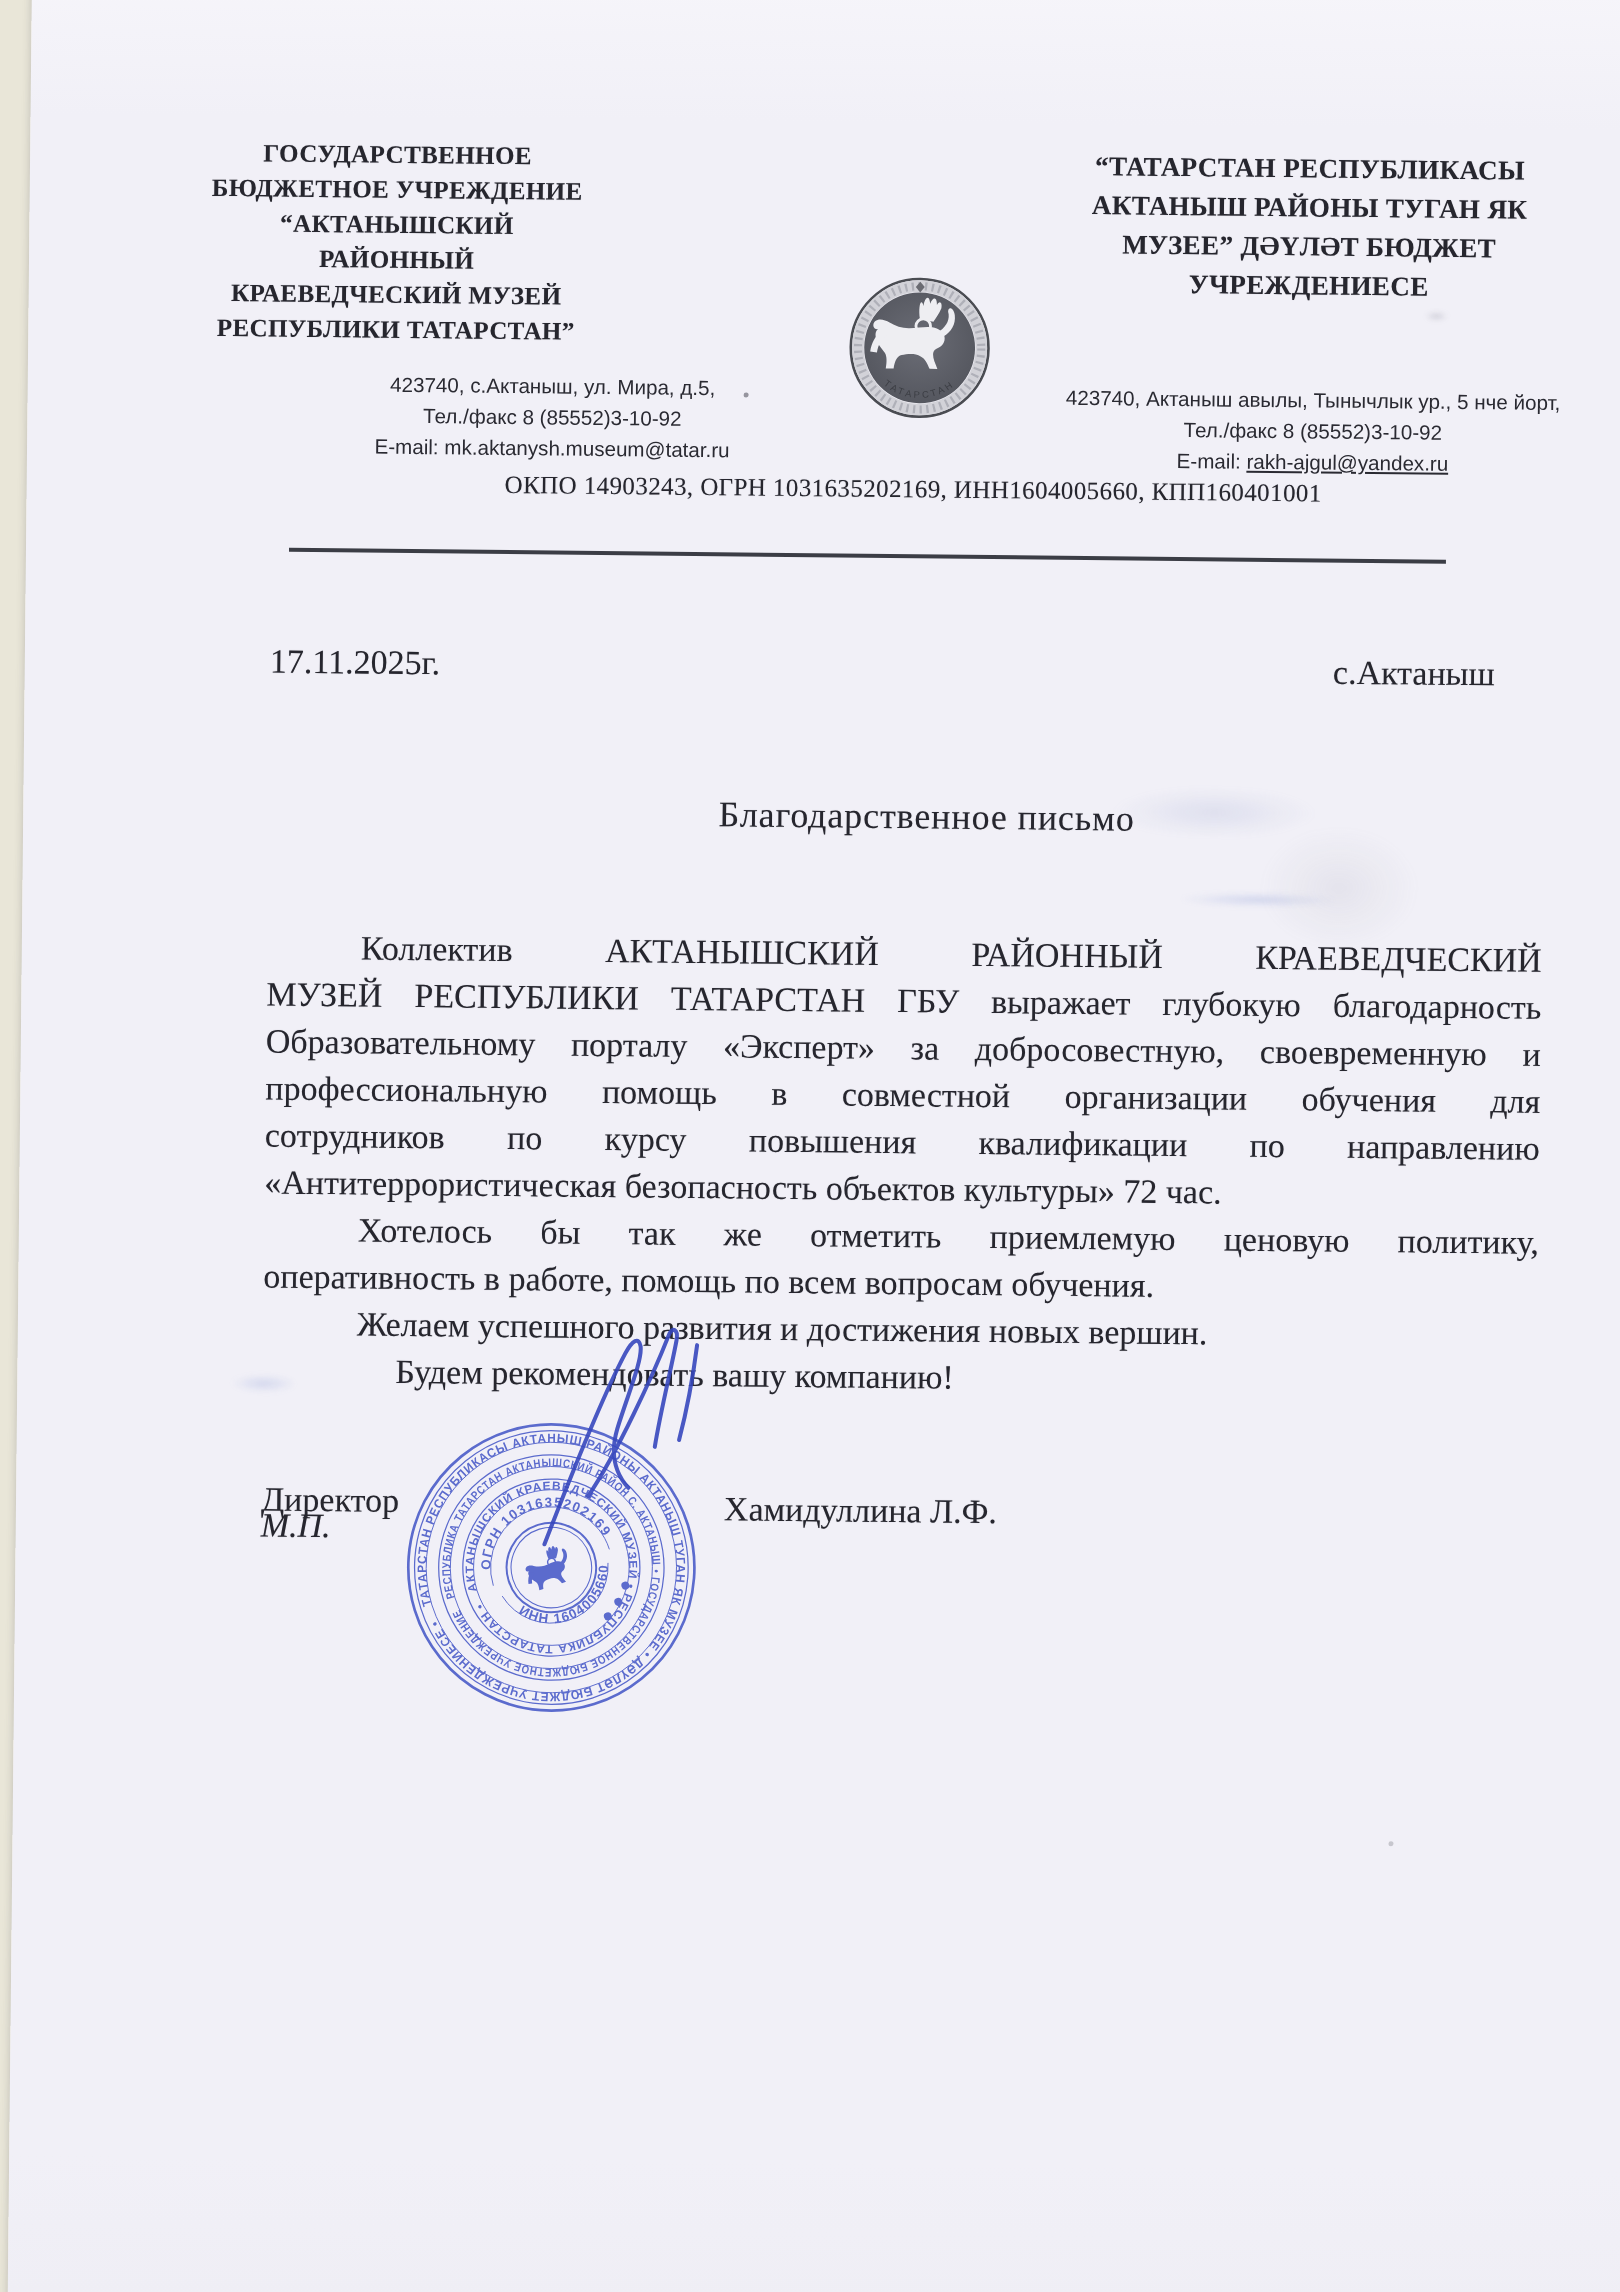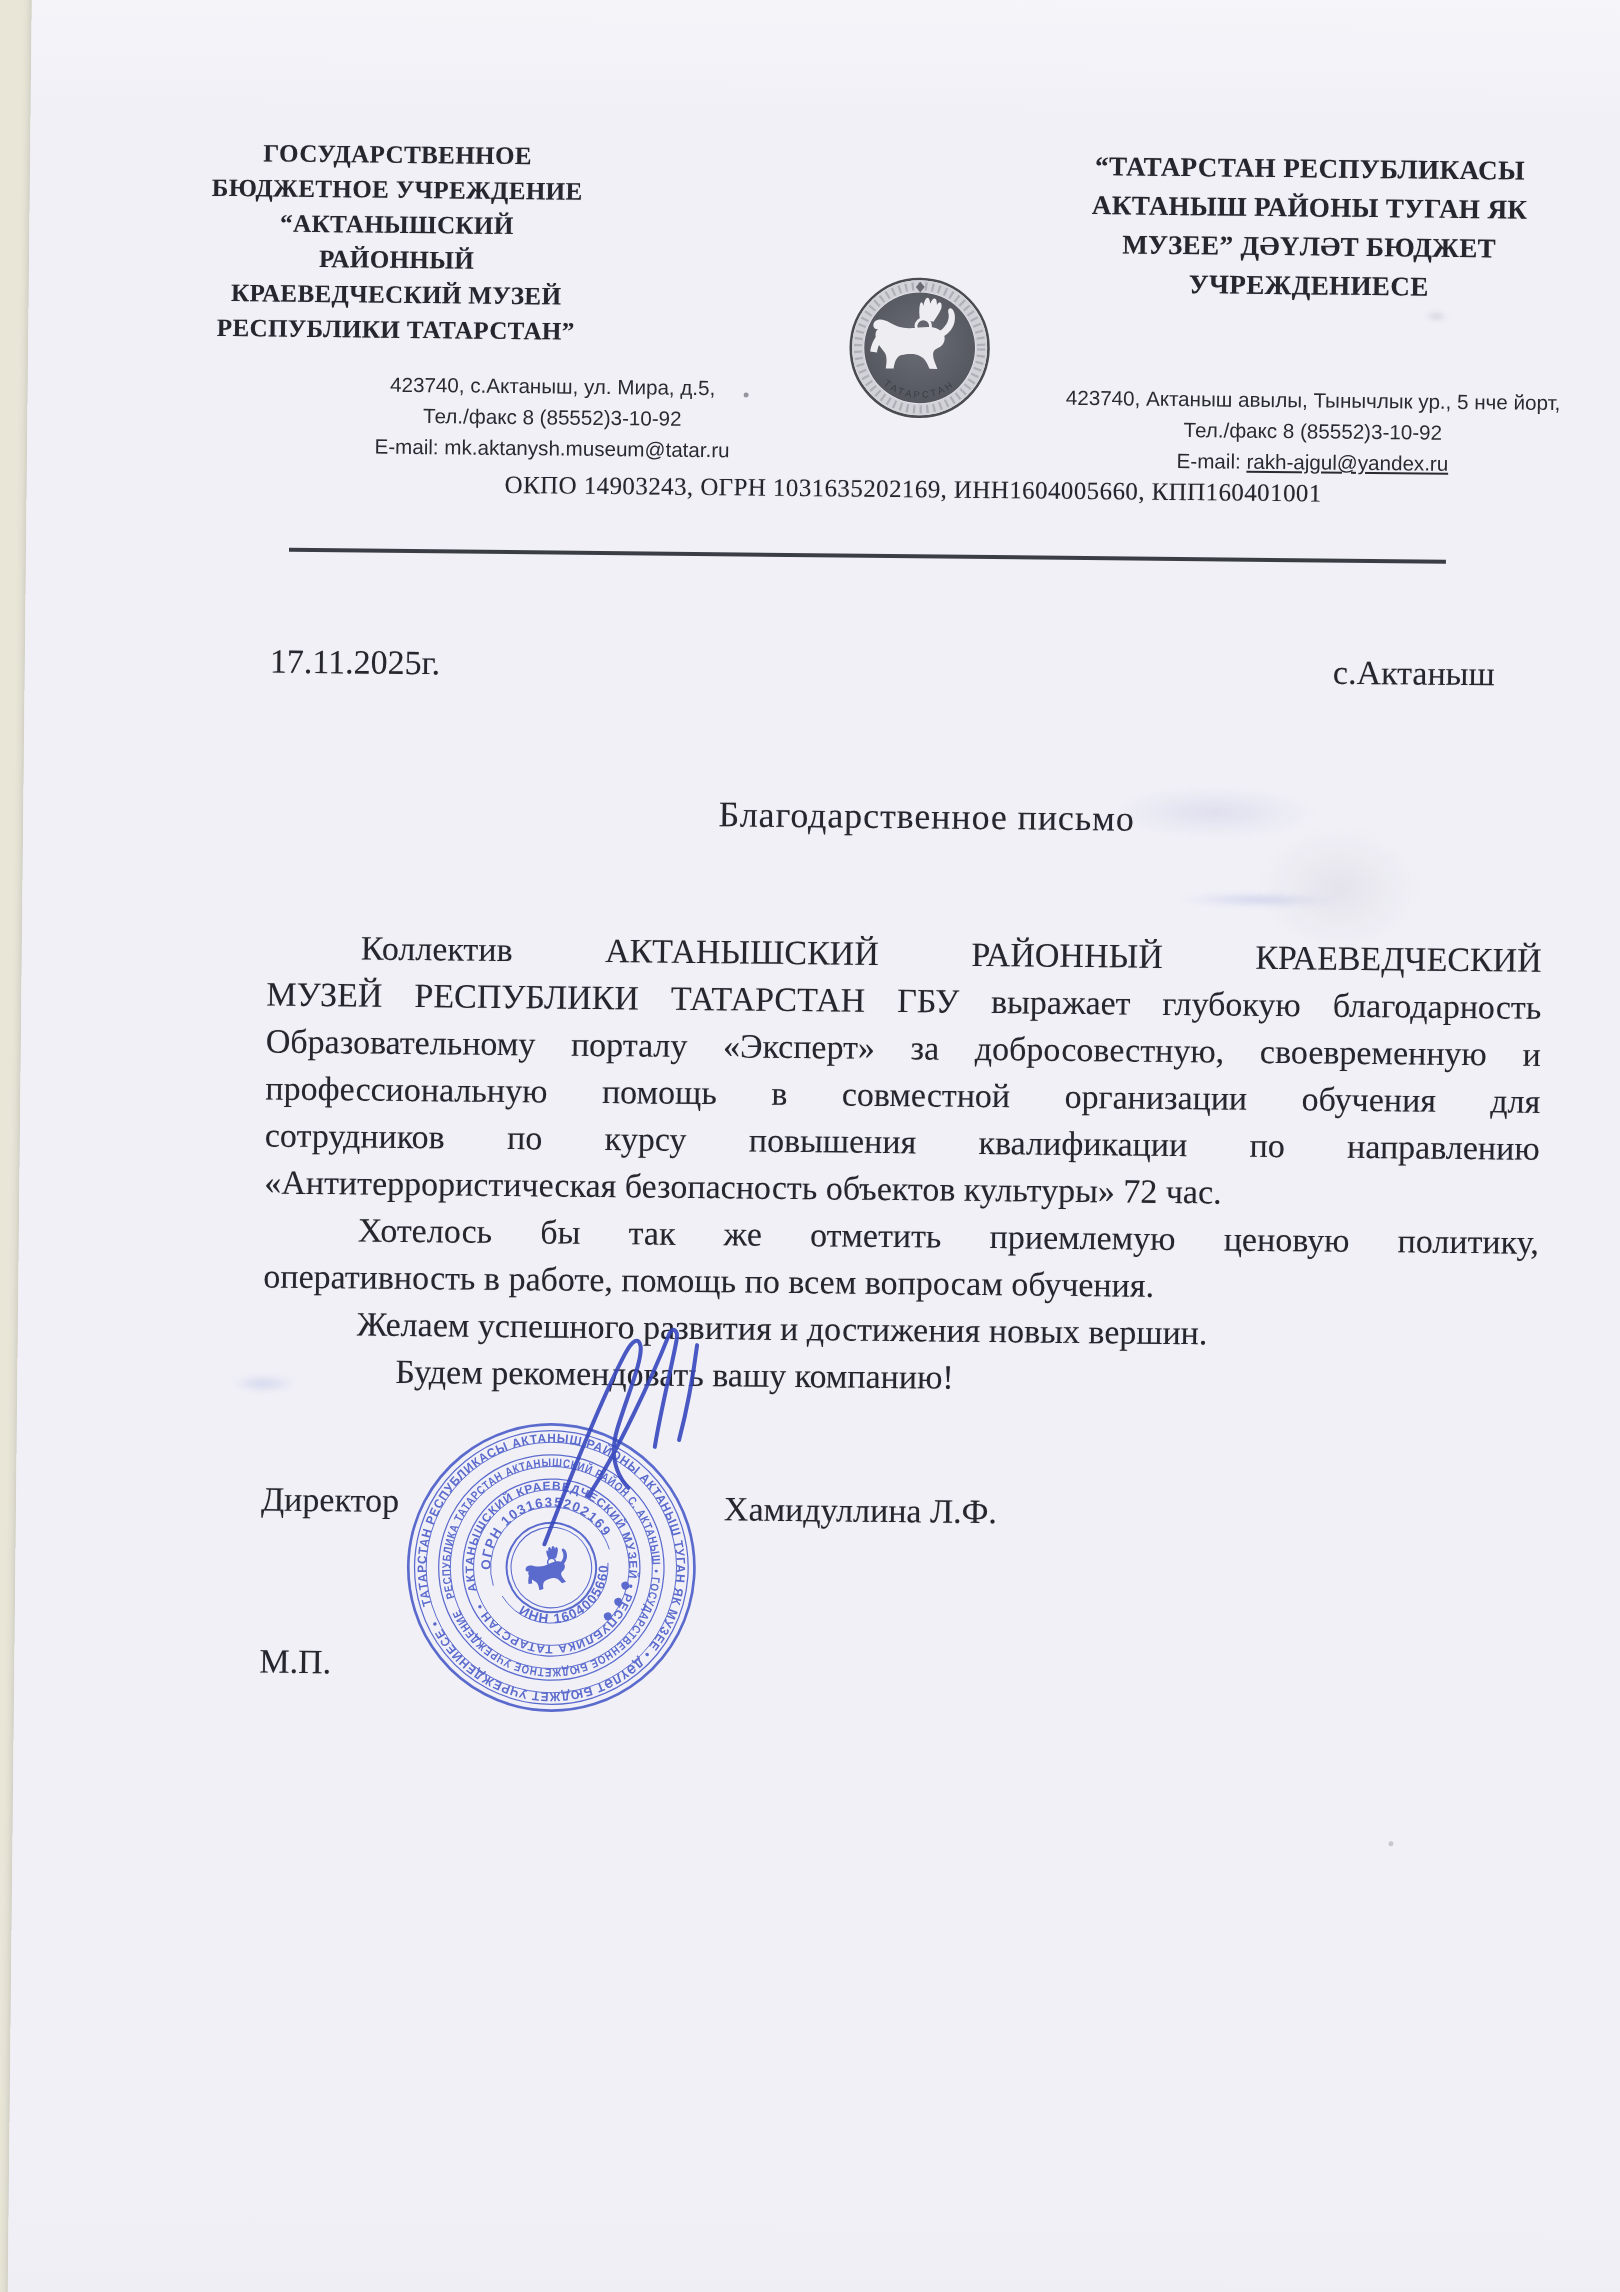--- a/index.html
+++ b/index.html
@@ -42,21 +42,21 @@
 
   .title{left:245px;top:811px;width:1317px;text-align:center;font-size:36px;letter-spacing:0.9px;}
 
   .body-block{left:245px;top:946px;width:1275px;font-size:34px;}
   .bline{height:47px;line-height:47px;overflow:hidden;text-align:left;white-space:normal;}
   .bline.jl{text-align:justify;}
   .bline.jl::after{content:"";display:inline-block;width:100%;height:0;}
 
   .sig-label{font-size:34px;}
   .director{left:245px;top:1503px;}
-  .mp{left:245px;top:1665px;}
+  .mp{left:245px;top:1529px;font-style:italic;}
   .signer{left:708px;top:1508px;}
 
   .emblem-svg{left:820px;top:292px;width:143px;height:143px;}
   .stamp-svg{left:384px;top:1435px;width:304px;height:304px;opacity:.85;}
   .signature-svg{left:466px;top:1338px;width:287px;height:233px;}
 
   .smudge{pointer-events:none;border-radius:50%;filter:blur(2.7px);}
   .sm1{left:1088px;top:799px;width:206px;height:52px;background:radial-gradient(ellipse,rgba(110,125,185,.14),transparent 70%);}
   .sm2{left:1236px;top:837px;width:161px;height:125px;background:radial-gradient(ellipse,rgba(120,120,140,.10),transparent 70%);}
   .sm3{left:1160px;top:905px;width:152px;height:14.3px;background:radial-gradient(ellipse,rgba(95,120,200,.22),transparent 75%);border-radius:7.2px;}

